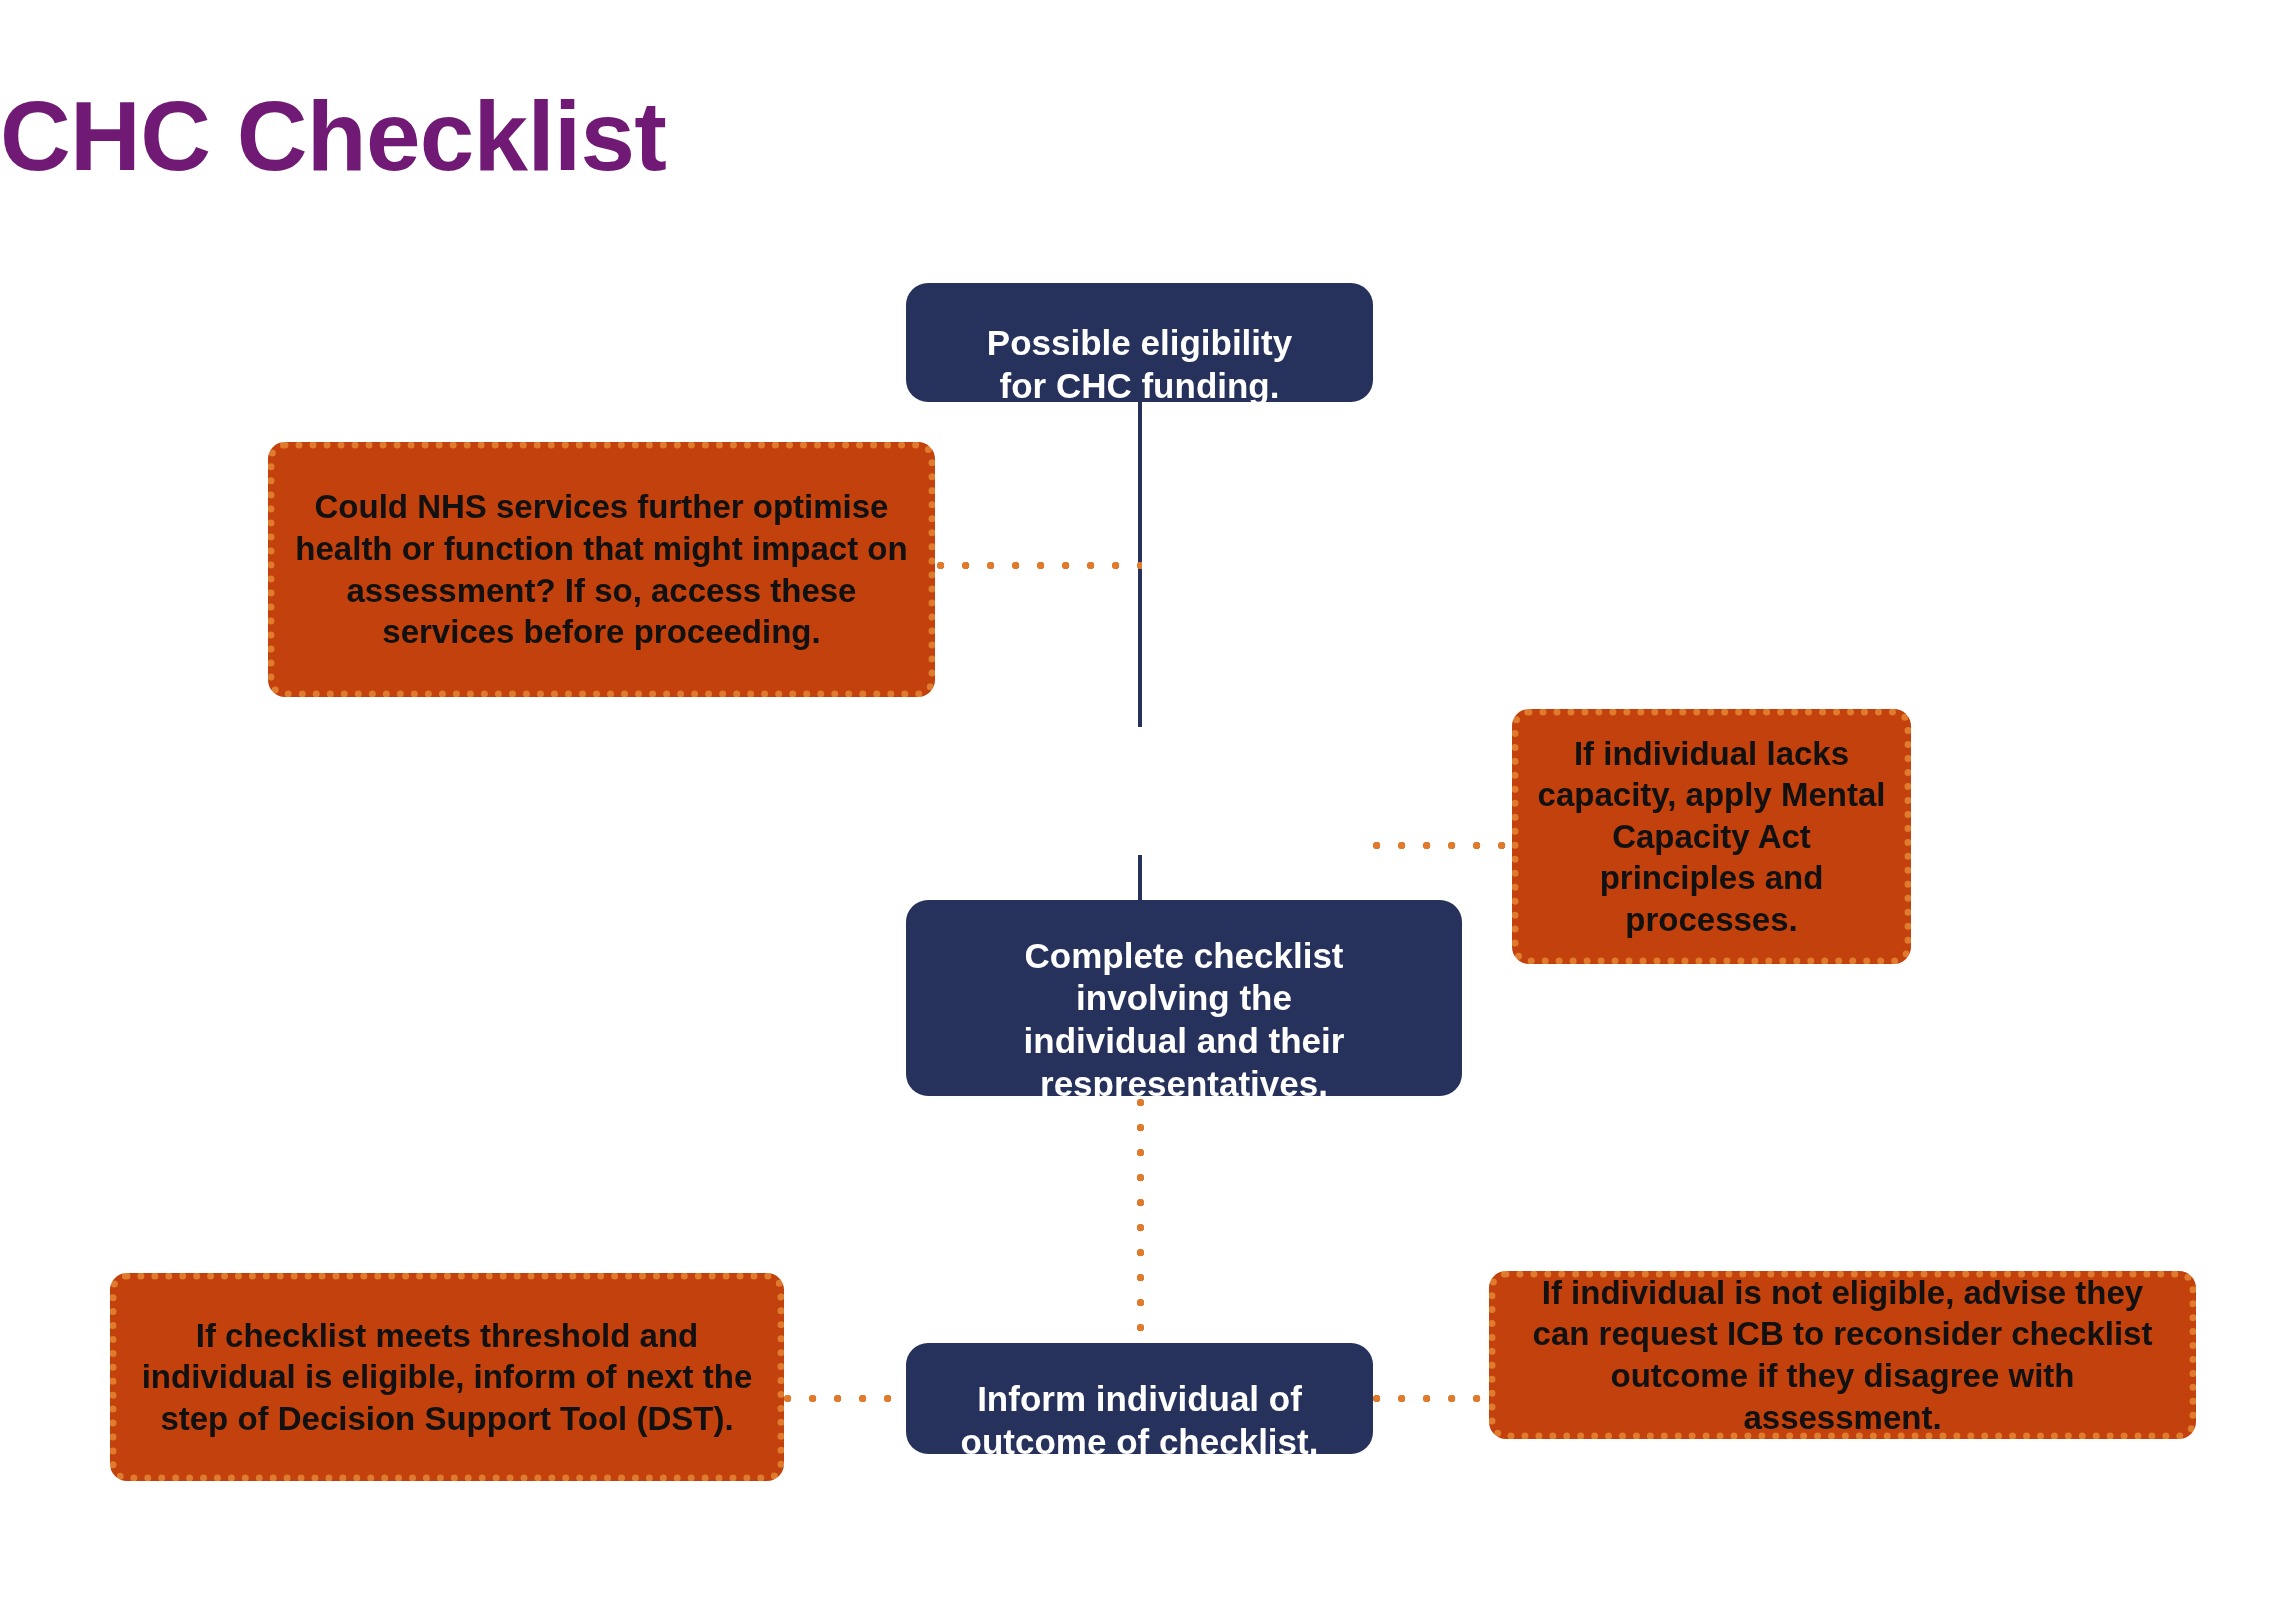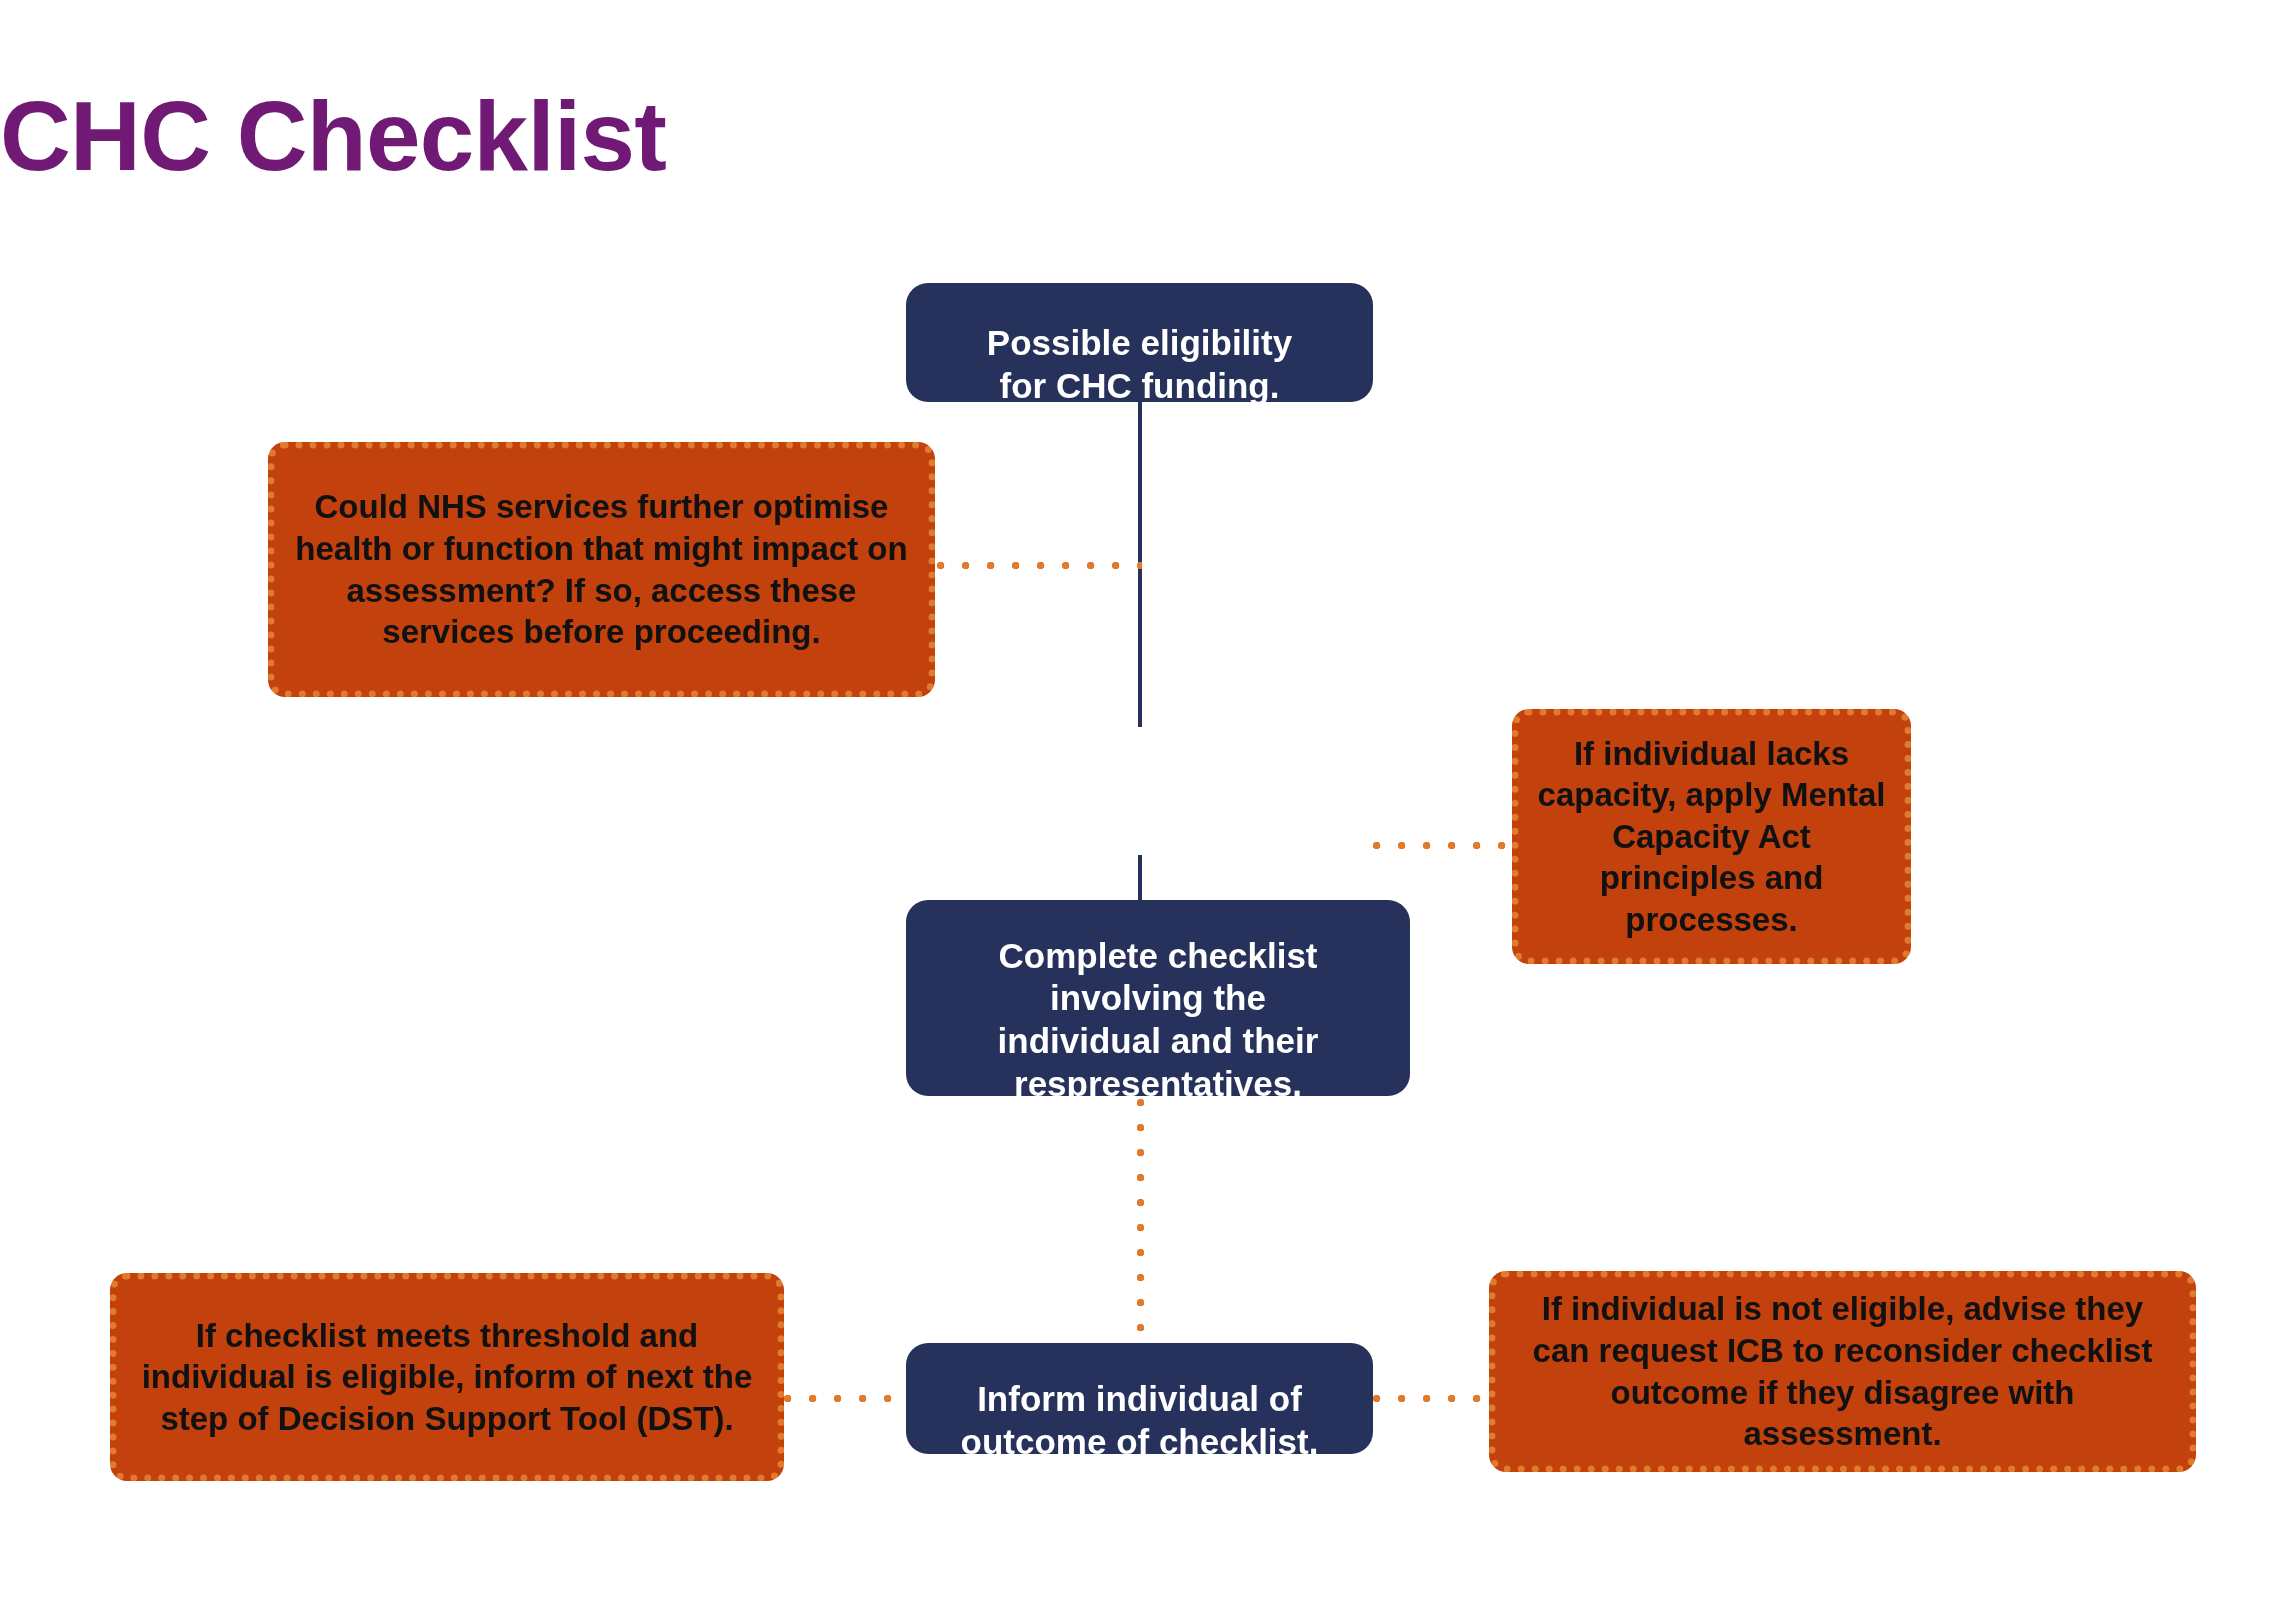--- a/index.html
+++ b/index.html
@@ -52,21 +52,21 @@
     font-weight: 700;
     line-height: 1.22;
     padding: 6.5px 18.3px;
     box-sizing: border-box;
     z-index: 3;
   }
   .proc-box span { display: block; white-space: pre-line; margin-top: 44px; }
 
   #box-1 { left: 906px; top: 283px;  width: 467px; height: 119px; }
   #box-2 { left: 906px; top: 725px; width: 467px; height: 131px; }
-  #box-3 { left: 906px; top: 900px; width: 504px; height: 196px; }
+  #box-3 { left: 906px; top: 900px; width: 556px; height: 196px; }
   #box-4 { left: 906px; top: 1343px; width: 467px; height: 111px; justify-content: center; }
 
   
   .note-box {
     position: absolute;
     background: #c2410c;
     border: 7.2px dotted #e07b2e;
     border-radius: 17px;
     color: #111111;
     display: flex;
@@ -78,21 +78,21 @@
     line-height: 1.26;
     padding: 9.2px 17px;
     box-sizing: border-box;
     z-index: 3;
   }
   .note-box span { display: block; white-space: pre-line; }
 
   #note-1 { left: 268px;  top: 442px;  width: 667px; height: 255px; }
   #note-2 { left: 1512px; top: 709px; width: 399px;  height: 255px; }
   #note-3 { left: 110px;  top: 1273px; width: 674px; height: 208px; }
-  #note-4 { left: 1489px; top: 1271px; width: 707px; height: 201px; }
+  #note-4 { left: 1489px; top: 1271px; width: 707px; height: 168px; }
 
   
   .conn { position: absolute; z-index: 1; }
 
   
   .trunk-v {
     background: #26325c;
     width: 3.9px;
   }
   #trunk-1 { left: 1138px; top: 400px;  height: 327px; }   

